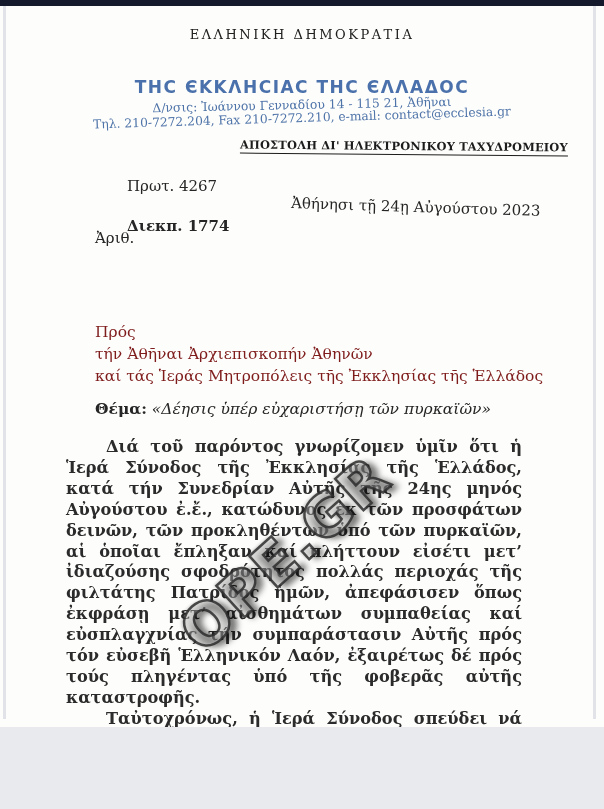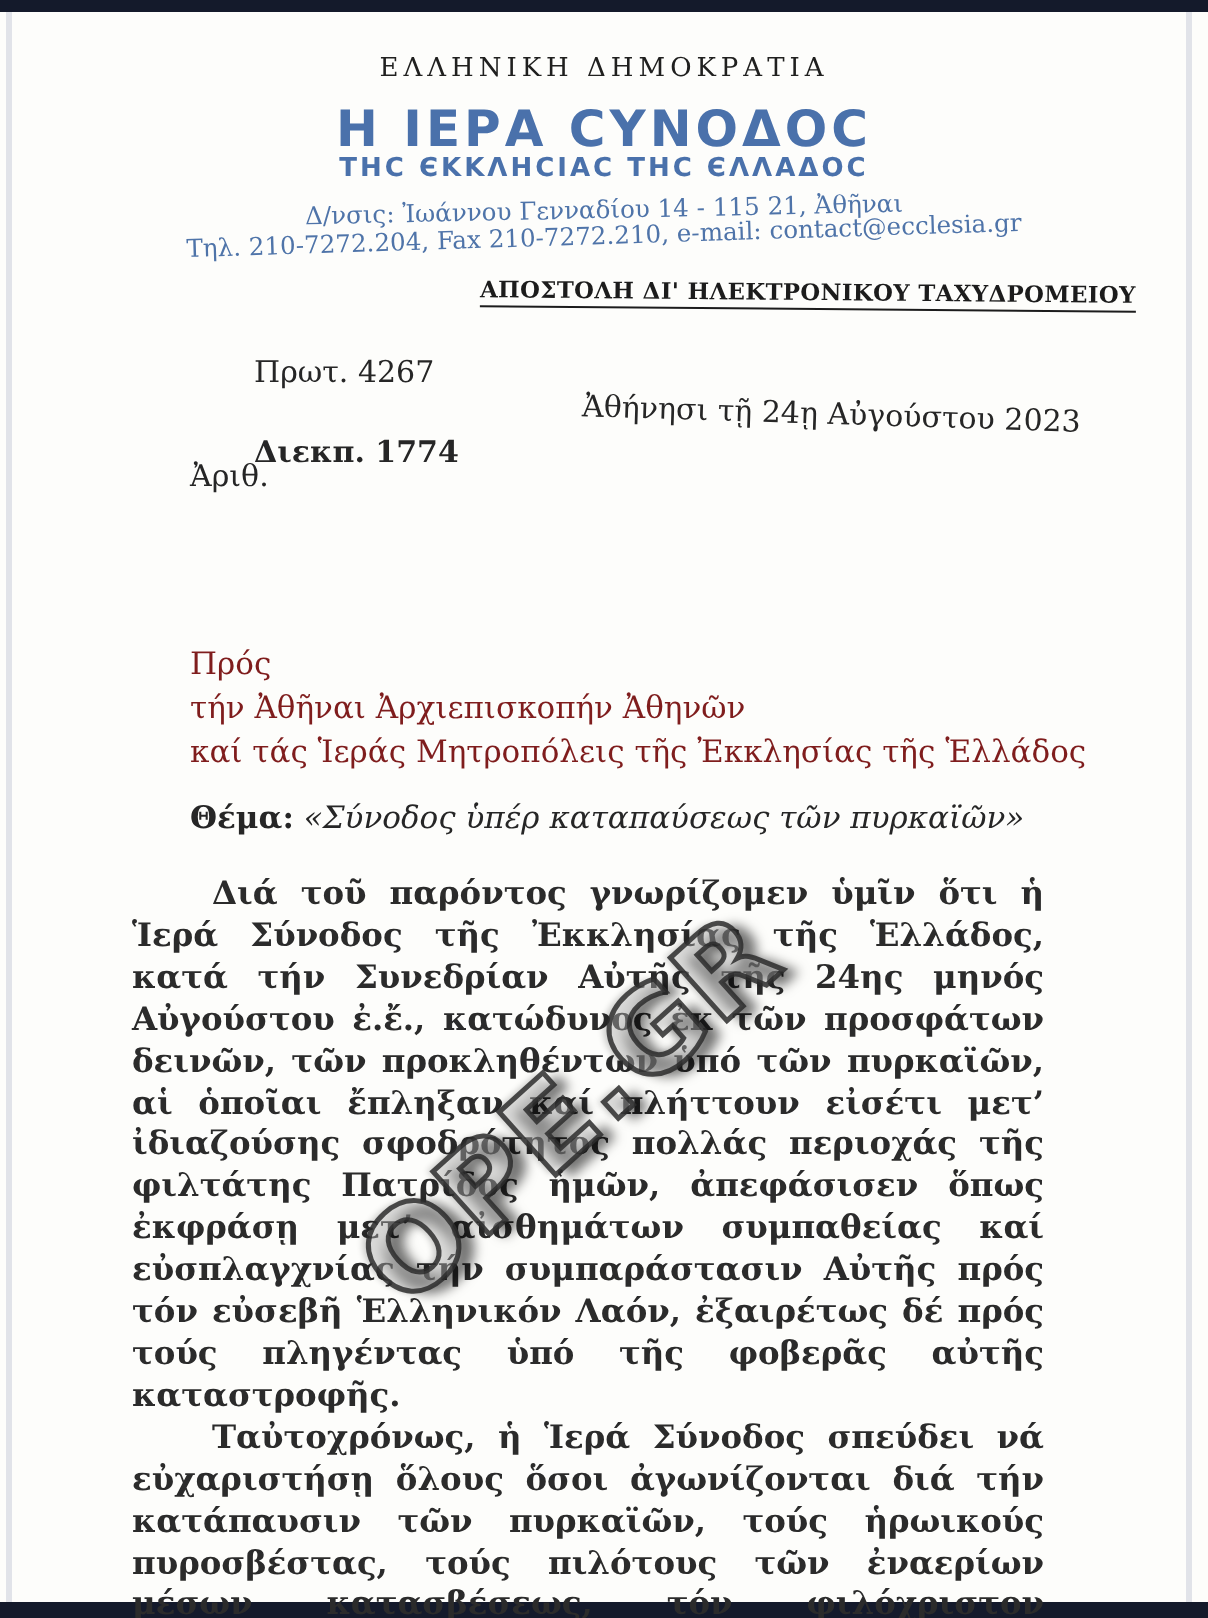--- a/index.html
+++ b/index.html
@@ -1,29 +1,29 @@
 <!DOCTYPE html>
 <html><head>
 <meta charset="utf-8">
 <style>
   html,body{margin:0;padding:0;background:#e9eaee;}
-  .stage{width:604px;height:809px;position:relative;margin:0 auto;overflow:hidden;
+  .stage{width:604px;height:727px;position:relative;margin:0 auto;overflow:hidden;
          background:#fdfdfb;font-family:"DejaVu Serif",serif;}
   .bar{position:absolute;left:0;width:604px;background:#141a2b;}
   .bar.top{top:0;height:6px;}
   .bar.bottom{top:801px;height:8px;}
   .edge{position:absolute;top:6px;bottom:8px;width:3px;background:#e1e3e9;}
   .edge.left{left:3px;}
   .edge.right{left:593px;}
   .centered{position:absolute;left:0;right:0;text-align:center;}
   .republic{top:27px;font-size:13px;letter-spacing:2.5px;color:#20201f;}
   .org1{top:50px;font-family:"DejaVu Sans",sans-serif;font-weight:bold;
         font-size:25px;letter-spacing:2px;color:#4a71ab;}
   .org2{top:77px;font-family:"DejaVu Sans",sans-serif;font-weight:bold;
-        font-size:13px;letter-spacing:1.5px;color:#4a71ab;}
+        font-size:17px;letter-spacing:1.5px;color:#4a71ab;}
   .addr{top:98px;font-size:12.3px;color:#4f74a9;transform:rotate(-1.2deg);}
   .contact{top:111px;font-size:12.3px;color:#4f74a9;transform:rotate(-1.8deg);}
   .delivery{position:absolute;left:240px;top:139px;font-size:11.4px;font-weight:bold;
             color:#1c1c1c;letter-spacing:.2px;border-bottom:1.5px solid #1c1c1c;
             padding-bottom:1px;transform:rotate(0.5deg);}
   .ref{position:absolute;font-size:15px;color:#262626;text-align:center;}
   .prot{left:127px;top:177px;}
   .arith{left:95px;top:197px;margin-top:32px;}
   .diekp{left:127px;top:217px;font-weight:bold;}
   .date{position:absolute;left:291px;top:198px;font-size:15px;color:#262626;
@@ -52,21 +52,20 @@
 
 <div class="stage">
 
   <div class="bar top"></div>
   <div class="bar bottom"></div>
   <div class="edge left"></div>
   <div class="edge right"></div>
 
   <div class="centered republic">ΕΛΛΗΝΙΚΗ ΔΗΜΟΚΡΑΤΙΑ</div>
 
-  <div class="centered org1">Η ΙΕΡΑ ϹΥΝΟΔΟϹ</div>
 
   <div class="centered org2">ΤΗϹ ЄΚΚΛΗϹΙΑϹ ΤΗϹ ЄΛΛΑΔΟϹ</div>
 
   <div class="centered addr">Δ/νσις: Ἰωάννου Γενναδίου 14 - 115 21, Ἀθῆναι</div>
 
   <div class="centered contact">Τηλ. 210-7272.204, Fax 210-7272.210, e-mail: contact@ecclesia.gr</div>
 
   <div class="delivery">ΑΠΟΣΤΟΛΗ ΔΙ' ΗΛΕΚΤΡΟΝΙΚΟΥ ΤΑΧΥΔΡΟΜΕΙΟΥ</div>
 
   <div class="ref prot">Πρωτ. 4267</div>
@@ -77,21 +76,21 @@
 
 
   <div class="recipients">
     <div>Πρός</div>
     <div>τήν Ἀθῆναι Ἀρχιεπισκοπήν Ἀθηνῶν</div>
     <div>καί τάς Ἱεράς Μητροπόλεις τῆς Ἐκκλησίας τῆς Ἑλλάδος</div>
   </div>
 
   <div class="subject">
     <span class="lbl">Θέμα:</span>
-    <span class="txt">«Σύνοδος ὑπέρ καταπαύσεως τῶν πυρκαϊῶν»</span>
+    <span class="txt">«Δέησις ὑπέρ εὐχαριστήσῃ τῶν πυρκαϊῶν»</span>
   </div>
 
   <div class="bodytext">
     <p>Διά τοῦ παρόντος γνωρίζομεν ὑμῖν ὅτι ἡ Ἱερά Σύνοδος τῆς Ἐκκλησίας τῆς Ἑλλάδος, κατά τήν Συνεδρίαν Αὐτῆς τῆς 24ης μηνός Αὐγούστου ἐ.ἔ., κατώδυνος ἐκ τῶν προσφάτων δεινῶν, τῶν προκληθέντων ὑπό τῶν πυρκαϊῶν, αἱ ὁποῖαι ἔπληξαν καί πλήττουν εἰσέτι μετ’ ἰδιαζούσης σφοδρότητος πολλάς περιοχάς τῆς φιλτάτης Πατρίδος ἡμῶν, ἀπεφάσισεν ὅπως ἐκφράσῃ μετ’ αἰσθημάτων συμπαθείας καί εὐσπλαγχνίας τήν συμπαράστασιν Αὐτῆς πρός τόν εὐσεβῆ Ἑλληνικόν Λαόν, ἐξαιρέτως δέ πρός τούς πληγέντας ὑπό τῆς φοβερᾶς αὐτῆς καταστροφῆς.</p>
     <p>Ταὐτοχρόνως, ἡ Ἱερά Σύνοδος σπεύδει νά εὐχαριστήσῃ ὅλους ὅσοι ἀγωνίζονται διά τήν κατάπαυσιν τῶν πυρκαϊῶν, τούς ἡρωικούς πυροσβέστας, τούς πιλότους τῶν ἐναερίων μέσων κατασβέσεως, τόν φιλόχριστον ἑλληνικόν στρατόν καί ἅπαντας τούς ἐθελοντάς, οἱ ὁποῖοι μετά πνεύματος αὐτοθυσίας καί αὐταπαρνήσεως εὑρέθησαν ἀπό τῆς πρώτης στιγμῆς εἰς τά μέτωπα τῶν πυρκαϊῶν, διά νά παράσχουν πᾶσαν βοή-</p>
   </div>
 
   <div class="watermark">OPE.GR</div>
 
 </div>

